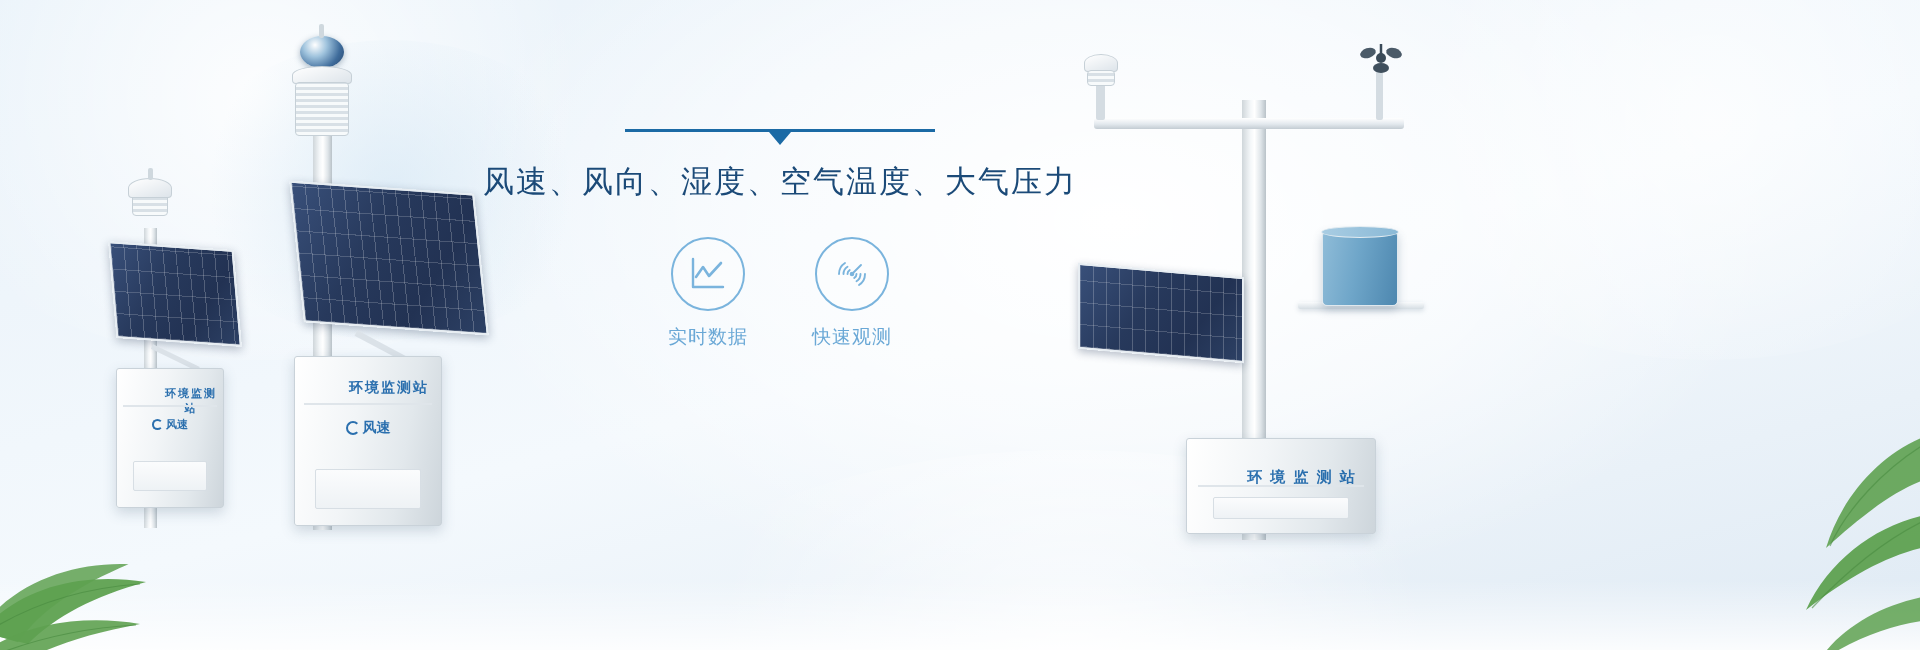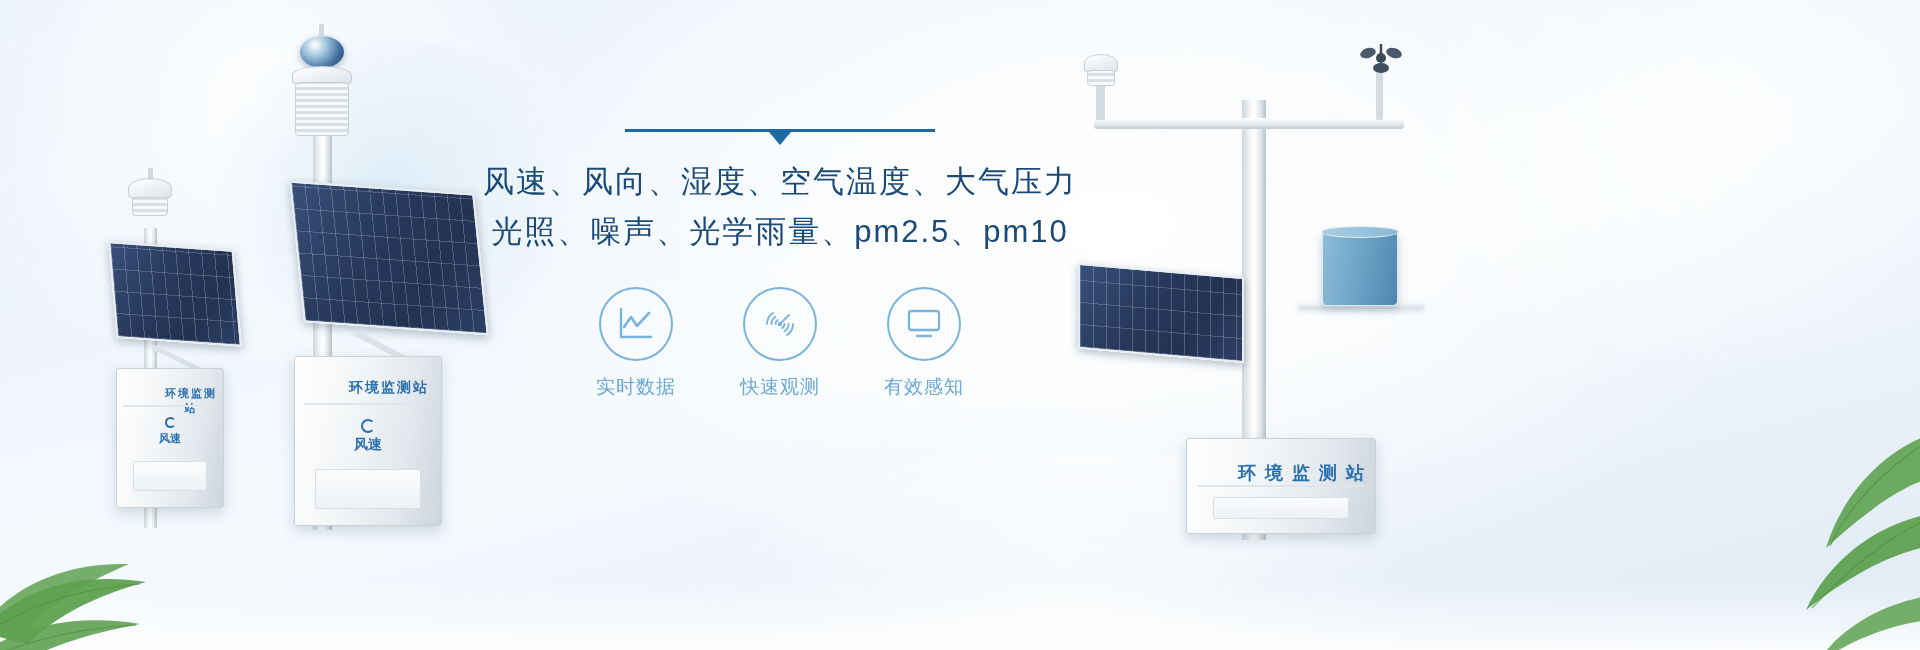--- a/index.html
+++ b/index.html
@@ -96,21 +96,21 @@
   }
   .cab-label {
     position:absolute; left:0; right:0; text-align:center;
     color:#2a6fae; font-weight:700; letter-spacing:2px;margin-left:42px;
   }
   .cab-band {
     position:absolute; left:6%; right:6%; height:2px; background:#dfe5ea;
   }
   .brand {
     position:absolute; left:0; right:0; text-align:center;
-    color:#2a6fae; font-weight:700; display:flex; align-items:center; justify-content:center; gap:3px;flex-direction:column;
+    color:#2a6fae; font-weight:700; display:flex; align-items:center; justify-content:center; gap:3px;
   }
   .brand .g {
     display:inline-block; border:2px solid #2a6fae; border-radius:50%;
     border-right-color:transparent;
   }
   .sensor-stack {
     position:absolute;
     background:repeating-linear-gradient(0deg,#f7fafb 0 3px,#d8e0e6 3px 6px);
     border-radius:4px; border:1px solid #c6d0d7;
   }
@@ -229,35 +229,34 @@
       <ellipse cx="42" cy="13" rx="8" ry="5" fill="#4a5a68" transform="rotate(18 42 13)"></ellipse>
       <ellipse cx="29" cy="28" rx="8" ry="5" fill="#3f4f5d"></ellipse>
     </svg>
 
     <div class="shelf" style="left:238px;top:262px;width:126px;"></div>
     <div class="rain-bucket" style="left:262px;top:190px;width:76px;height:76px;"></div>
 
     <div class="panel-dark" style="left:18px;top:230px;width:166px;height:86px;transform:skewY(5deg);"></div>
 
     <div class="cabinet" style="left:126px;top:398px;width:190px;height:96px;">
-      <div class="cab-label" style="top:22px;font-size:18px;">环 境 监 测 站</div>
+      <div class="cab-label" style="top:29px;font-size:15px;">环 境 监 测 站</div>
       <div class="cab-band" style="top:46px;"></div>
       <div style="position:absolute;left:26px;top:58px;right:26px;height:22px;border:1px solid #d7dee4;border-radius:2px;background:linear-gradient(180deg,#fbfcfd,#eef2f5);"></div>
     </div>
   </div>
 
   <div id="center">
 
     <div id="divider-wrap">
       <div id="divider-line"></div>
       <div id="divider-arrow"></div>
     </div>
 
     <div class="sub-line" id="sub1">风速、风向、湿度、空气温度、大气压力</div>
-    <div class="sub-line" id="sub2">光照、噪声、光学雨量、pm2.5、pm10</div>
 
     <div id="features">
 
       <div class="feature">
         <div class="fcircle">
           <svg width="38" height="34" viewBox="0 0 38 34">
             <path d="M4 2 L4 30 L34 30" fill="none" stroke="#7ab4dd" stroke-width="2.4" stroke-linecap="round" stroke-linejoin="round"></path>
             <path d="M7 20 L14 10 L20 19 L32 6" fill="none" stroke="#7ab4dd" stroke-width="2.6" stroke-linecap="round" stroke-linejoin="round"></path>
           </svg>
         </div>
@@ -275,29 +274,20 @@
               <path d="M20 20 m-4.5 0 a4.5 4.5 0 0 1 2.2 -3.9"></path>
               <path d="M20 20 m4.5 0 a4.5 4.5 0 0 1 -2.2 3.9"></path>
               <path d="M20 20 L29 11"></path>
             </g>
             <circle cx="20" cy="20" r="2.3" fill="#7ab4dd"></circle>
           </svg>
         </div>
         <div class="flabel">快速观测</div>
       </div>
 
-      <div class="feature">
-        <div class="fcircle">
-          <svg width="40" height="34" viewBox="0 0 40 34">
-            <rect x="5" y="4" width="30" height="19" rx="2.5" fill="none" stroke="#7ab4dd" stroke-width="2.3"></rect>
-            <path d="M13 29 L27 29" stroke="#7ab4dd" stroke-width="2.3" stroke-linecap="round"></path>
-          </svg>
-        </div>
-        <div class="flabel">有效感知</div>
-      </div>
 
 
     </div>
   </div>
 
   <div class="leaf-group" id="leaves-left">
     <svg width="260" height="230" viewBox="0 0 260 230">
       <g fill="#5ea150">
         <path d="M10 196 C52 150 112 136 176 146 C124 160 86 180 58 208 Z" opacity=".95"></path>
         <path d="M0 170 C40 126 100 112 156 120 C104 136 64 156 38 186 Z" opacity=".85" transform="translate(6,16) rotate(-6 80 150)"></path>

